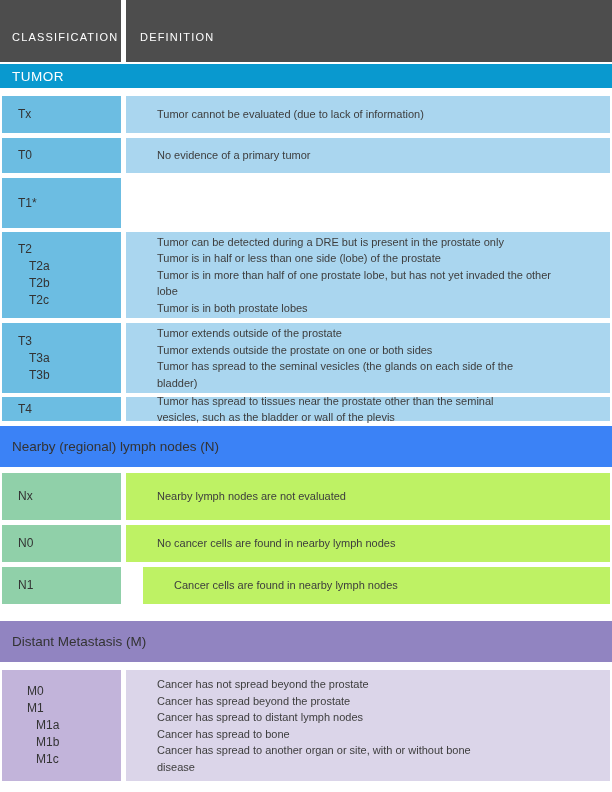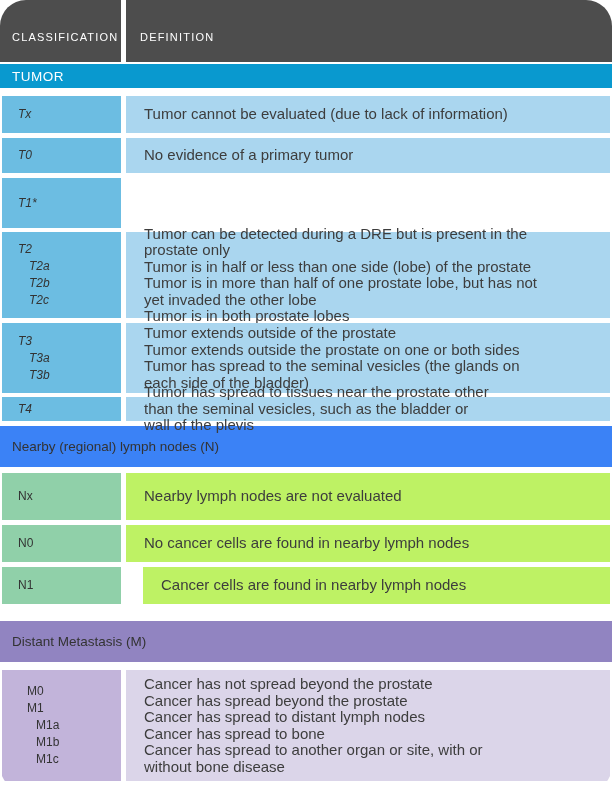--- a/index.html
+++ b/index.html
@@ -3,21 +3,20 @@
 <meta charset="utf-8">
 <style>
   html,body{margin:0;padding:0;background:#ffffff;}
   #page{
     position:relative;
     width:612px;height:792px;
     background:#ffffff;
     font-family:"Liberation Sans", sans-serif;
     overflow:hidden;
     box-sizing:border-box;
-    border-radius:26px;
   }
   
   .thead{display:flex;gap:5px;height:62px;background:#ffffff;}
   .thcell{
     background:#4d4d4d;color:#ffffff;
     font-size:11px;letter-spacing:1.2px;
     display:flex;align-items:center;box-sizing:border-box;
     padding-top:12px;
   }
   .thcell.c1{width:121px;padding-left:12px;}
@@ -34,23 +33,23 @@
   
   .row{display:flex;gap:5px;padding:0 2px;box-sizing:border-box;}
   .cell{
     display:flex;flex-direction:column;justify-content:center;
     box-sizing:border-box;
   }
   .cell.label{width:119px;padding-left:16px;}
   .cell.def{flex:1;padding-left:18px;padding-right:8px;}
   .lab{font-size:12px;line-height:17px;color:#333333;}
   .lab.sub{padding-left:11px;}
-  .defline{font-size:15px;line-height:16.5px;color:#3d3d3d;}
-  
-  .row.t .cell.label{background:#6cbde2;font-style:italic;}
+  .defline{font-size:11px;line-height:16.5px;color:#3d3d3d;margin-left:13px;}
+  
+  .row.t .cell.label{background:#6cbde2;}
   .row.t .cell.def{background:#aad6ef;}
   .row.n .cell.label{background:#90d0a9;}
   .row.n .cell.def{background:#bef264;}
   .row.m .cell.label{background:#c2b4da;padding-left:25px;}
   .row.m .cell.def{background:#dbd5e9;}
   .row.m .lab.sub{padding-left:9px;}
   
   .row.r-tx{height:37px;margin-top:8px;}
   .row.r-t0{height:35px;margin-top:5px;}
   .row.r-t1{height:50px;margin-top:5px;}

